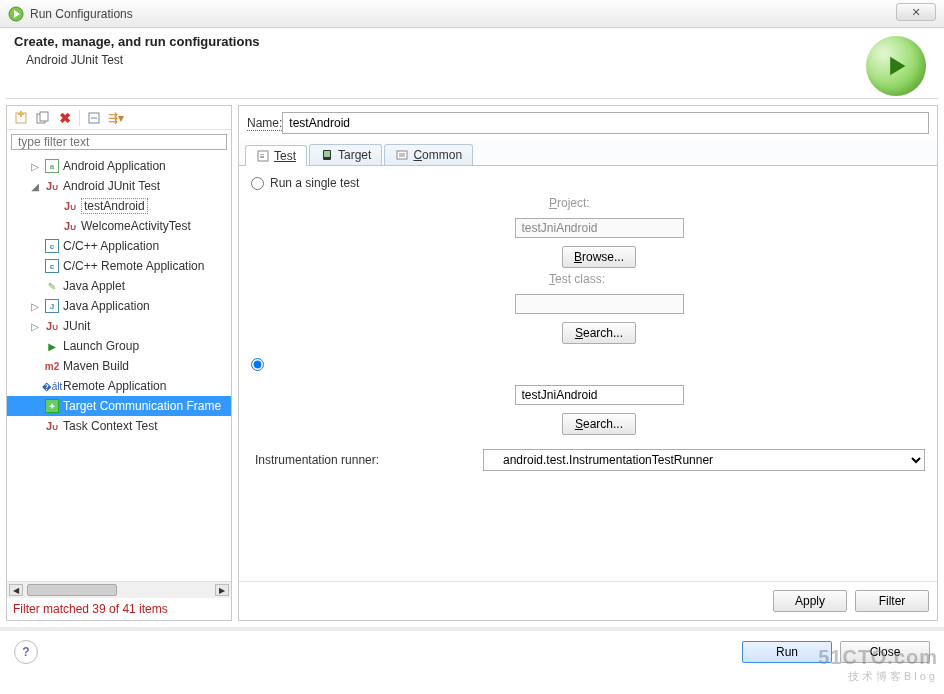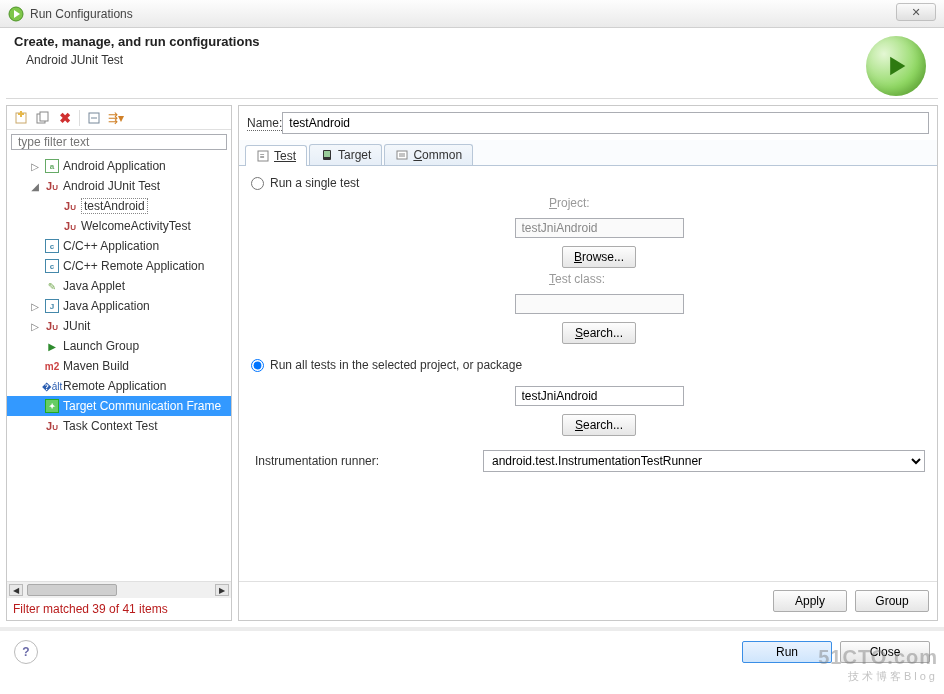--- a/index.html
+++ b/index.html
@@ -54,21 +54,21 @@
 .field-row { display:flex; align-items:center; margin: 4px 0 4px 22px; gap: 8px; flex-direction: column; }
 .field-row .lbl { width: 100px; color:#999; }
 .field-row .lbl .u { text-decoration: underline; }
 .tbox { flex:1; height:22px; border:1px solid #abadb3; padding:2px 6px; font-size:12px; background:#fff; }
 .tbox[disabled]{ background:#fafafa; color:#888; }
 .btn { min-width: 74px; height:22px; border:1px solid #acacac; background:linear-gradient(#fdfdfd,#e6e6e6); font-size:12px; padding:0 8px; cursor:pointer; border-radius:2px; }
 .btn.primary { border:1px solid #3a8ee6; background:linear-gradient(#eaf3fe,#cfe5fc); }
 .btn .u { text-decoration: underline; }
 .sec-row { display:flex; align-items:center; gap:8px; margin: 14px 0 6px 4px; }
 .sec-row .lbl2 { width: 220px; }
-.selbox { height:22px; border:1px solid #abadb3; font-size:12px; padding:0 4px; background:#fff; }
+.selbox { height:22px; border:1px solid #abadb3; font-size:12px; padding:0 15px; background:#fff; }
 .dotted-u { border-bottom: 1px dotted #666; }
 
 .right-footer { border-top:1px solid #e0e0e0; padding: 8px; display:flex; justify-content:flex-end; gap:8px; }
 
 .bottombar { height: 46px; border-top: 4px solid #ececec; padding: 8px 14px; display:flex; align-items:center; }
 .help-btn { width:24px; height:24px; border:1px solid #bbb; border-radius:50%; display:flex;align-items:center;justify-content:center; color:#6a6aa8; font-weight:bold; cursor:pointer; }
 .bottombar .spacer { flex:1; }
 
 .icon-box { width:14px; height:14px; border:1px solid #888; display:flex;align-items:center;justify-content:center; font-size:8px; font-weight:bold; }
 .ju { color:#b04040; } .green{color:#2e8b2e;} .blue{color:#2a5db0;} .orange{color:#d08028;} .red{color:#d03030;}
@@ -286,39 +286,38 @@
         <button class="btn"><span class="u">B</span>rowse...</button>
       </div>
       <div class="field-row">
         <span class="lbl"><span class="u">T</span>est class:</span>
         <input class="tbox" disabled="" value="" style="">
         <button class="btn"><span class="u">S</span>earch...</button>
       </div>
 
       <div class="opt-row" style="margin-top:14px;">
         <input type="radio" name="mode" checked="" style="">
-        <span>Run all tests in the selected project, or package</span>
       </div>
       <div class="field-row">
         <span class="lbl" style="width:0"></span>
         <input class="tbox" value="testJniAndroid" style="">
         <button class="btn"><span class="u">S</span>earch...</button>
       </div>
 
       <div class="sec-row">
         <span class="lbl2">Instrumentation runner:</span>
         <select class="selbox" style="flex:1">
           <option>android.test.InstrumentationTestRunner</option>
         </select>
       </div>
     </div>
 
     <div class="right-footer">
       <button class="btn">Apply</button>
-      <button class="btn">Group</button>
+      <button class="btn">Filter</button>
     </div>
   </div>
 </div>
 
 <div class="bottombar">
   <div class="help-btn">?</div>
   <div class="spacer"></div>
   <button class="btn primary" style="min-width:90px">Run</button>
   <button class="btn" style="min-width:90px;margin-left:8px">Close</button>
 </div>

